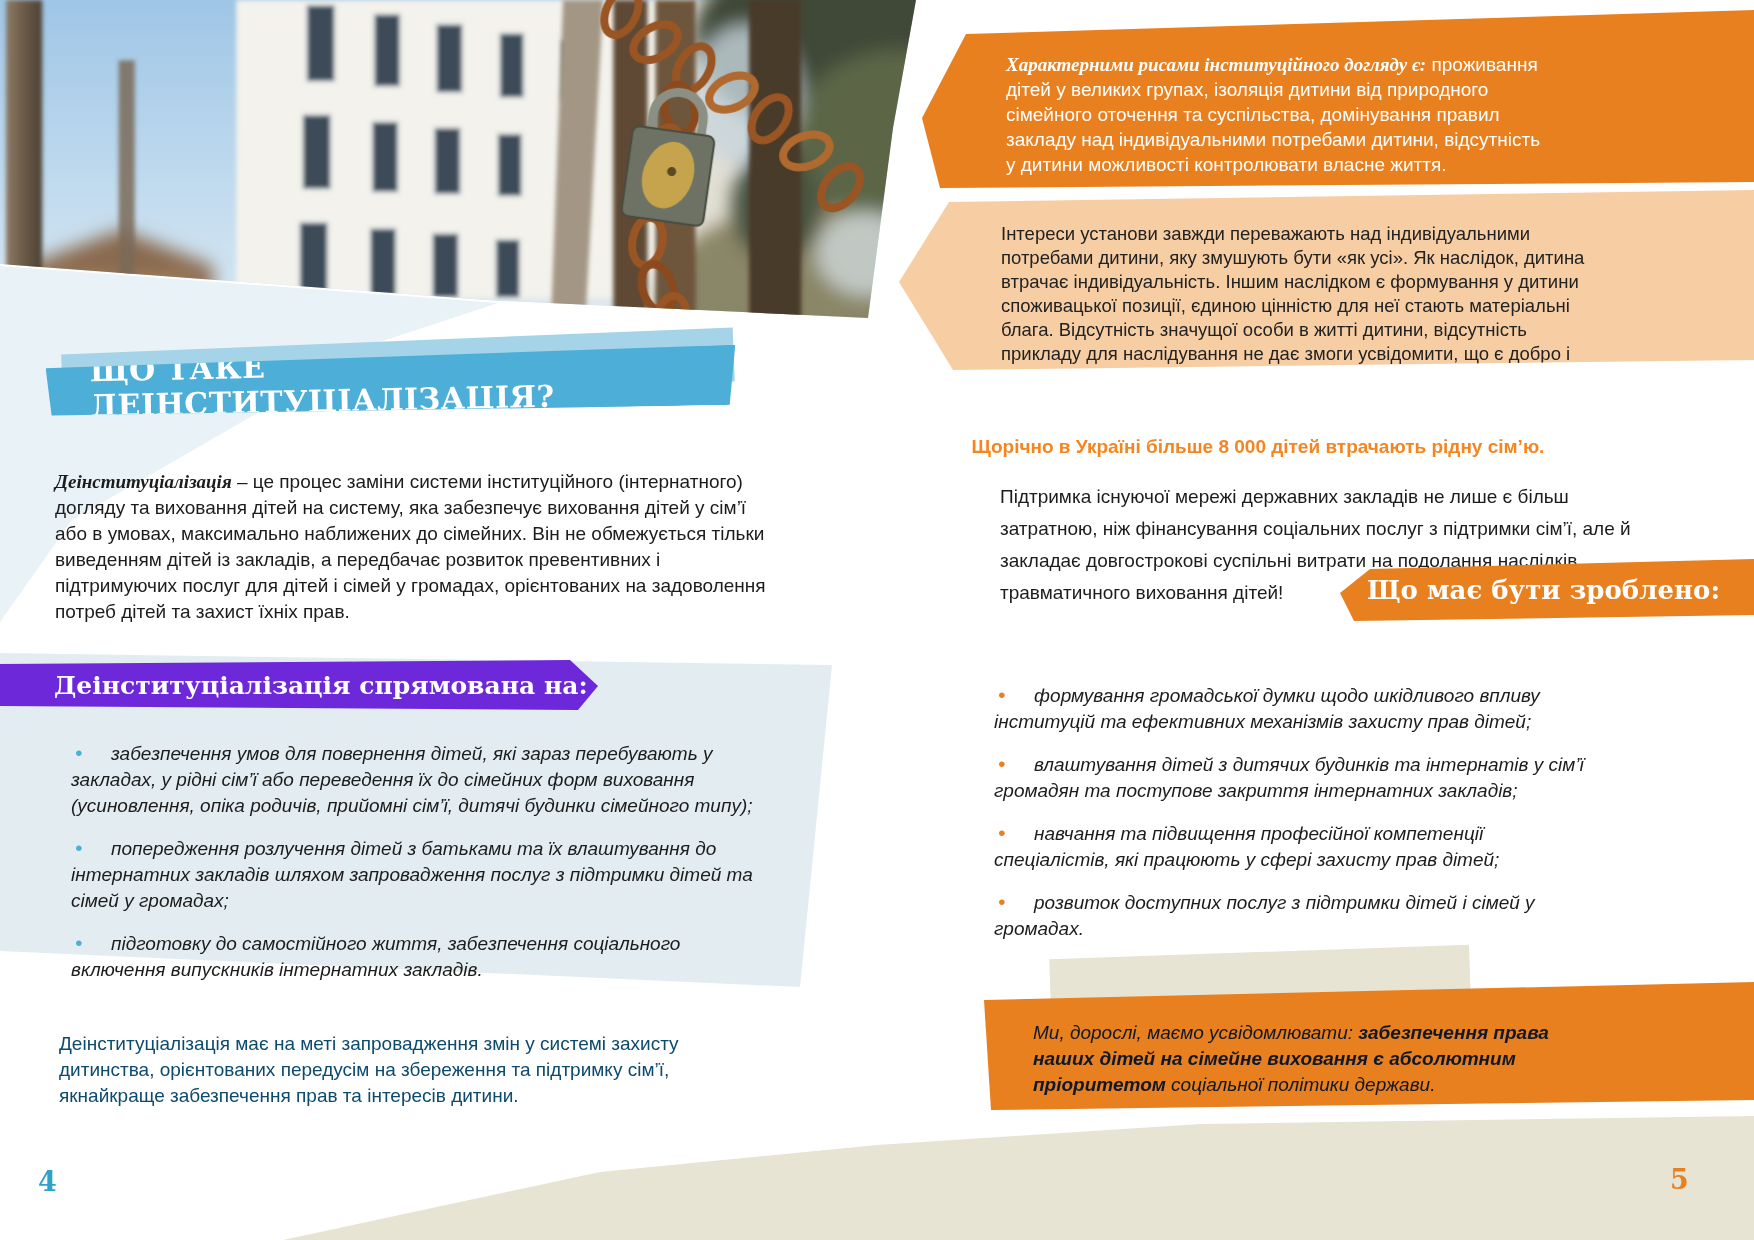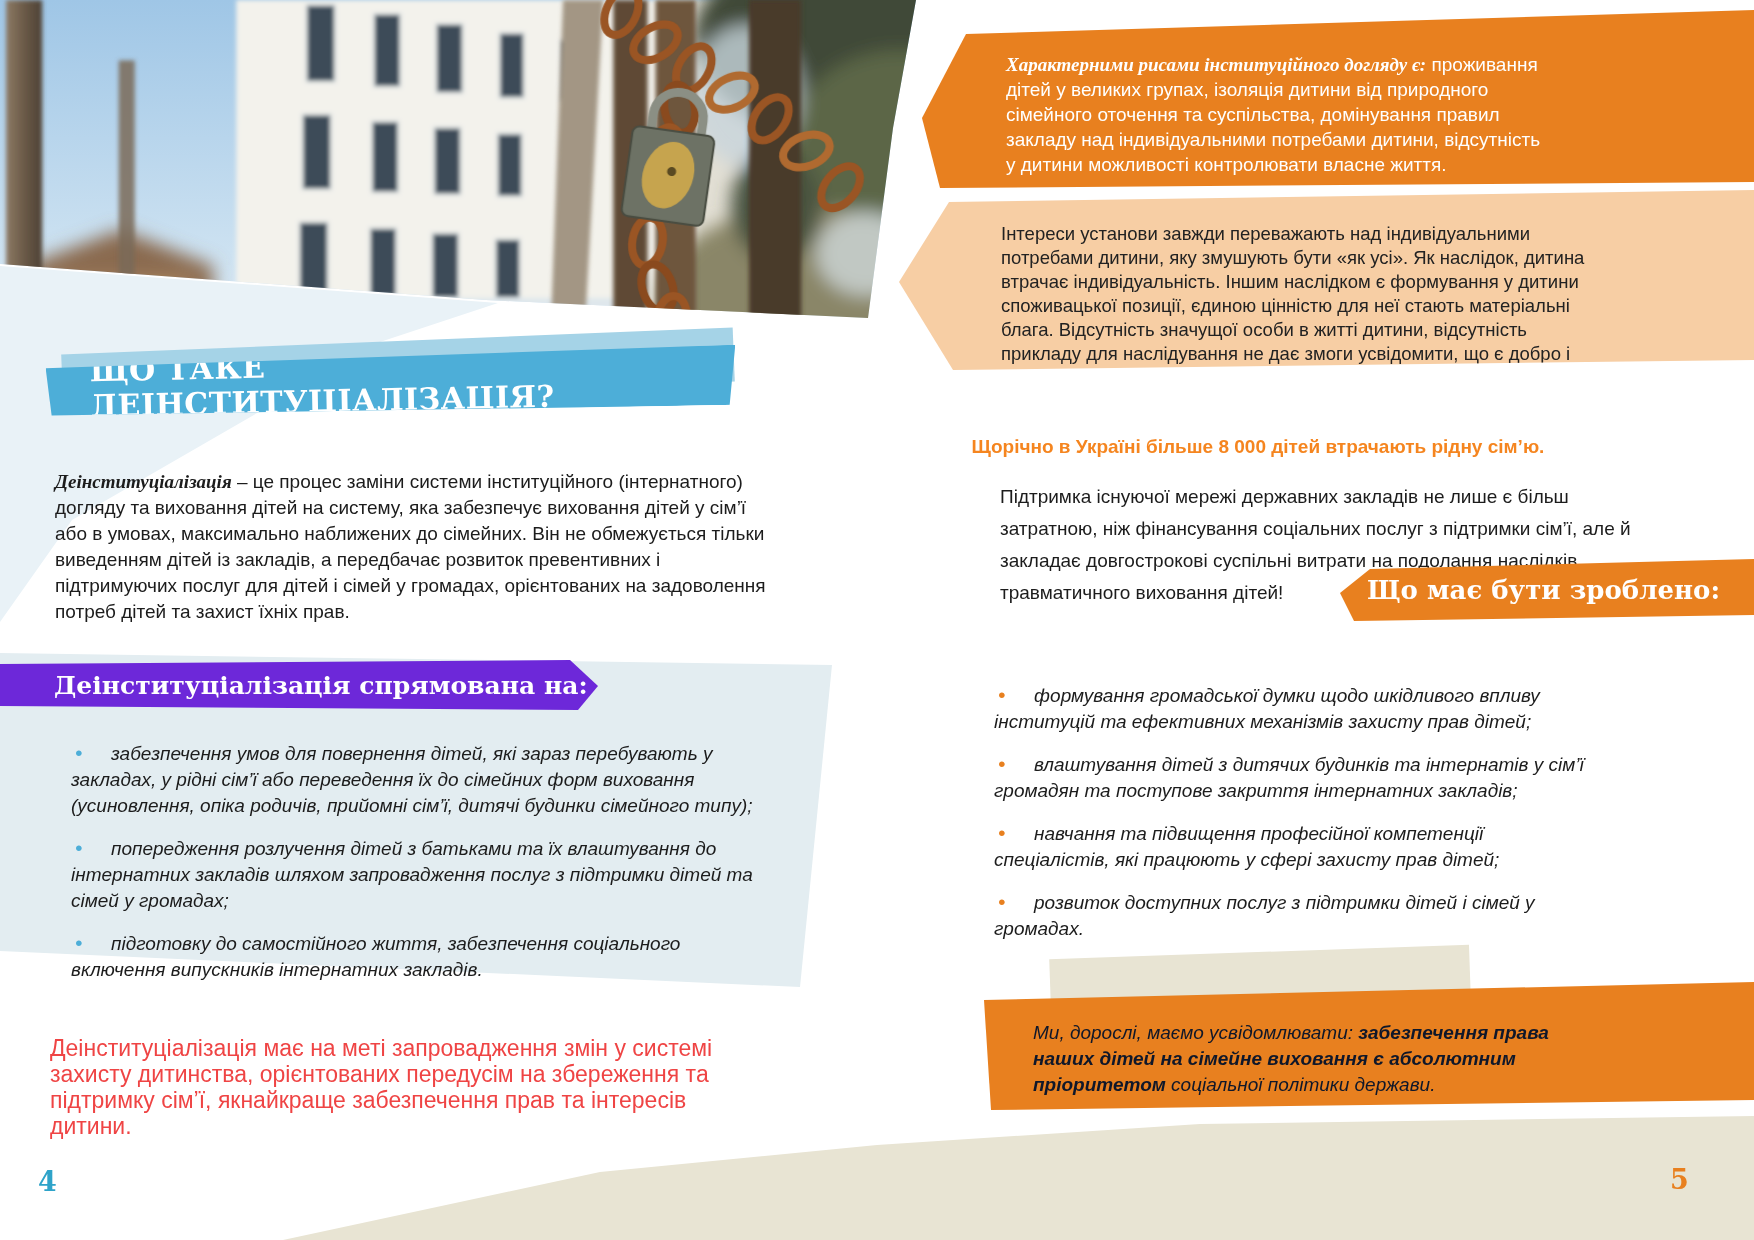--- a/index.html
+++ b/index.html
@@ -48,21 +48,21 @@
     display:flex; align-items:center; padding-left:54px; box-sizing:border-box;
   }
   .focus-banner .t { font-size:25px; }
 
   ul.blist { margin:16px; padding:0;font-style:italic; }
   ul.blist li { list-style:none; text-indent:36px; margin:0 0 16px 0; }
   ul.blist li::before { content:"•"; display:inline-block; text-indent:0; width:36px; margin-left:-36px; text-align:left; padding-left:4px; font-size:21px; }
   .focus-list { position:absolute; left:55px; top:724px; width:700px; font-size:19px; line-height:26px; }
   .focus-list li::before { color:#4DAED8; }
 
-  .footer-note { position:absolute; left:50px; top:1012px; width:712px; color:#ef4444; font-size:23px; line-height:26px; }
+  .footer-note { position:absolute; left:59px; top:1012px; width:712px; color:#0c4a6e; font-size:19px; line-height:26px; }
 
   .page-num { position:absolute; font-family:"DejaVu Serif", serif; font-weight:bold; font-size:27px; }
   .page-num.pn-left  { left:38px;  top:1166px; color:#2EA3C9; }
   .page-num.pn-right { left:1670px; top:1164px; color:#E8801F; }
 
   
   .features-callout {
     position:absolute; left:918px; top:10px; width:836px; height:184px;
     background:#E8801F; color:#fff;
     clip-path: polygon(48px 24px, 100% 0, 100% 172px, 22px 178px, 4px 108px);

